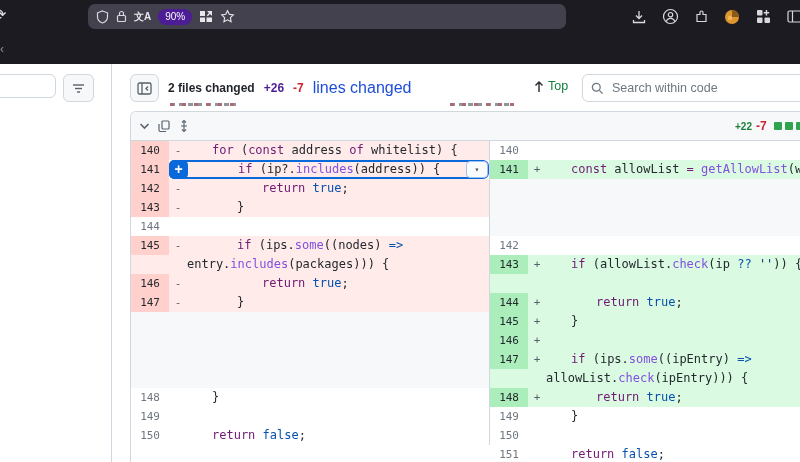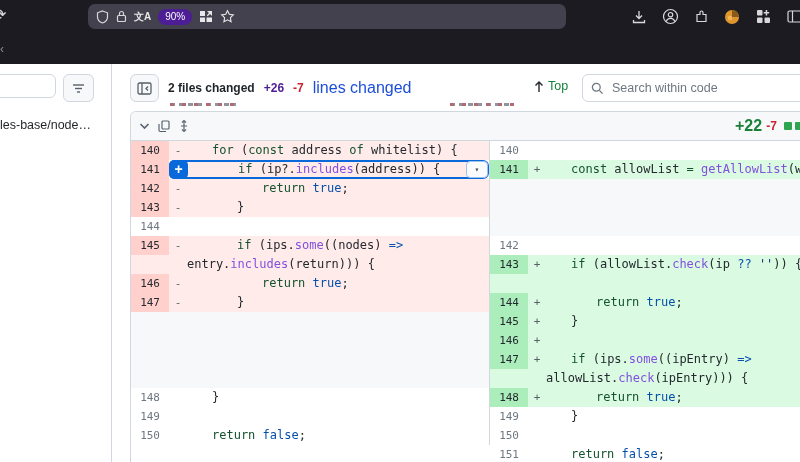--- a/index.html
+++ b/index.html
@@ -59,21 +59,21 @@
   .strip-r{left:338px;width:64px}
 
   
   .file-box{margin:9px 0 0 18px;width:718px;border:1px solid #d0d7de;border-bottom:0;border-radius:6px 6px 0 0;overflow:hidden;background:#fff}
   .file-header{height:28px;background:#f6f8fa;border-bottom:1px solid #d0d7de;display:flex;align-items:center;
                padding:0 8px;gap:8px;position:relative}
   .chev{color:#59636e;flex:none;display:flex}
   .file-path{font-size:11px;color:#1f2328}
   .fh-icon{color:#59636e;display:flex;flex:none}
   .fh-right{position:absolute;left:604px;top:0;height:28px;display:flex;align-items:center;gap:4px}
-  .fh-add{font-size:16px;font-weight:bold;color:#1a7f37}
+  .fh-add{font-size:10px;font-weight:bold;color:#1a7f37}
   .fh-del{font-size:12px;font-weight:bold;color:#cf222e}
   .dstat{display:flex;gap:3px;margin-left:3px}
   .dsq{width:8px;height:8px;border-radius:1px;background:#2da44e;display:inline-block}
 
   .diff{display:flex;align-items:flex-start}
   .col{width:50%;box-sizing:border-box}
   .col-left{border-right:1px solid #d0d7de}
   .drow{display:flex;align-items:flex-start;min-height:19px;line-height:19px;
         font-family:"DejaVu Sans Mono","Liberation Mono",monospace;font-size:12px}
   .lnum{flex:none;width:38px;box-sizing:border-box;text-align:right;padding-right:9px;font-size:11px;color:#57606a}
@@ -84,21 +84,21 @@
   .add{background:#dafbe1}.add .lnum{background:#aceebb;color:#24292f}
   .filler{background:#f6f8fa}
   .sel{background:#fff}
   .sel .lnum{background:#ffd0cc;color:#24292f}
   .selwrap{flex:1;min-width:0;display:flex;align-items:flex-start;position:relative;background:#ffebe9;
            box-shadow:inset 0 0 0 2px #0969da;border-radius:6px;min-height:19px}
   .plus-btn{flex:none;width:19px;height:19px;background:#0969da;color:#fff;border-radius:5px;
             font-size:14px;line-height:18px;text-align:center;font-family:"Liberation Sans",sans-serif;font-weight:bold}
   .sel-caret{position:absolute;right:1px;top:1px;bottom:1px;width:20px;background:#fafbfc;border:1px solid #9ec2f0;
              border-radius:4px;color:#424a53;font-size:8px;display:flex;align-items:center;justify-content:center}
-  .tk-p{color:#24292f}.tk-k{color:#14532d}.tk-f{color:#8250df}.tk-c{color:#0550ae}.tk-s{color:#0a3069}
+  .tk-p{color:#24292f}.tk-k{color:#701a75}.tk-f{color:#8250df}.tk-c{color:#0550ae}.tk-s{color:#0a3069}
 </style>
 </head>
 <body>
 
 <div class="toolbar">
   <div class="reload">⟳</div>
   <div class="urlbar">
     <svg width="13" height="14" viewBox="0 0 13 14" fill="none" stroke="#d8d8de" stroke-width="1.2">
         <path d="M6.5 1 L11.5 2.8 V7 C11.5 10 9.5 12 6.5 13 C3.5 12 1.5 10 1.5 7 V2.8 Z"></path>
       </svg>
@@ -168,21 +168,20 @@
 <div class="page">
   <aside>
     <input class="tree-search" style="">
     <span class="filter-btn">
         <svg width="13" height="11" viewBox="0 0 13 11" stroke="#57606a" stroke-width="1.4" fill="none">
           <line x1="1" y1="2" x2="12" y2="2"></line>
           <line x1="3" y1="5.5" x2="10" y2="5.5"></line>
           <line x1="5" y1="9" x2="8" y2="9"></line>
         </svg>
       </span>
-    <div class="tree-item">les-base/node…</div>
   </aside>
 
   <main>
     <div class="diff-header">
       <span class="tree-toggle">
           <svg width="15" height="13" viewBox="0 0 15 13" fill="none" stroke="#57606a" stroke-width="1.3">
             <rect x="1" y="1" width="13" height="11" rx="1.5"></rect>
             <line x1="5" y1="1" x2="5" y2="12"></line>
             <path d="M11 4.5 L9 6.5 L11 8.5" fill="none"></path>
           </svg>
@@ -266,21 +265,21 @@
             </div>
             <div class="drow ctx">
               <span class="lnum">144</span>
               <span class="lsign"></span>
               <span class="lcode"></span>
             </div>
             <div class="drow del" style="min-height: 38px;">
               <span class="lnum">145</span>
               <span class="lsign">-</span>
               <span class="lcode"><span class="tk-p">		</span><span class="tk-k">if</span><span class="tk-p"> (ips.</span><span class="tk-f">some</span><span class="tk-p">((nodes) </span><span class="tk-c">=&gt;</span><span class="tk-p">
-entry.</span><span class="tk-f">includes</span><span class="tk-p">(return))) {</span></span>
+entry.</span><span class="tk-f">includes</span><span class="tk-p">(packages))) {</span></span>
             </div>
             <div class="drow del">
               <span class="lnum">146</span>
               <span class="lsign">-</span>
               <span class="lcode"><span class="tk-p">			</span><span class="tk-k">return</span><span class="tk-p"> </span><span class="tk-c">true</span><span class="tk-p">;</span></span>
             </div>
             <div class="drow del">
               <span class="lnum">147</span>
               <span class="lsign">-</span>
               <span class="lcode"><span class="tk-p">		</span><span class="tk-p">}</span></span>

